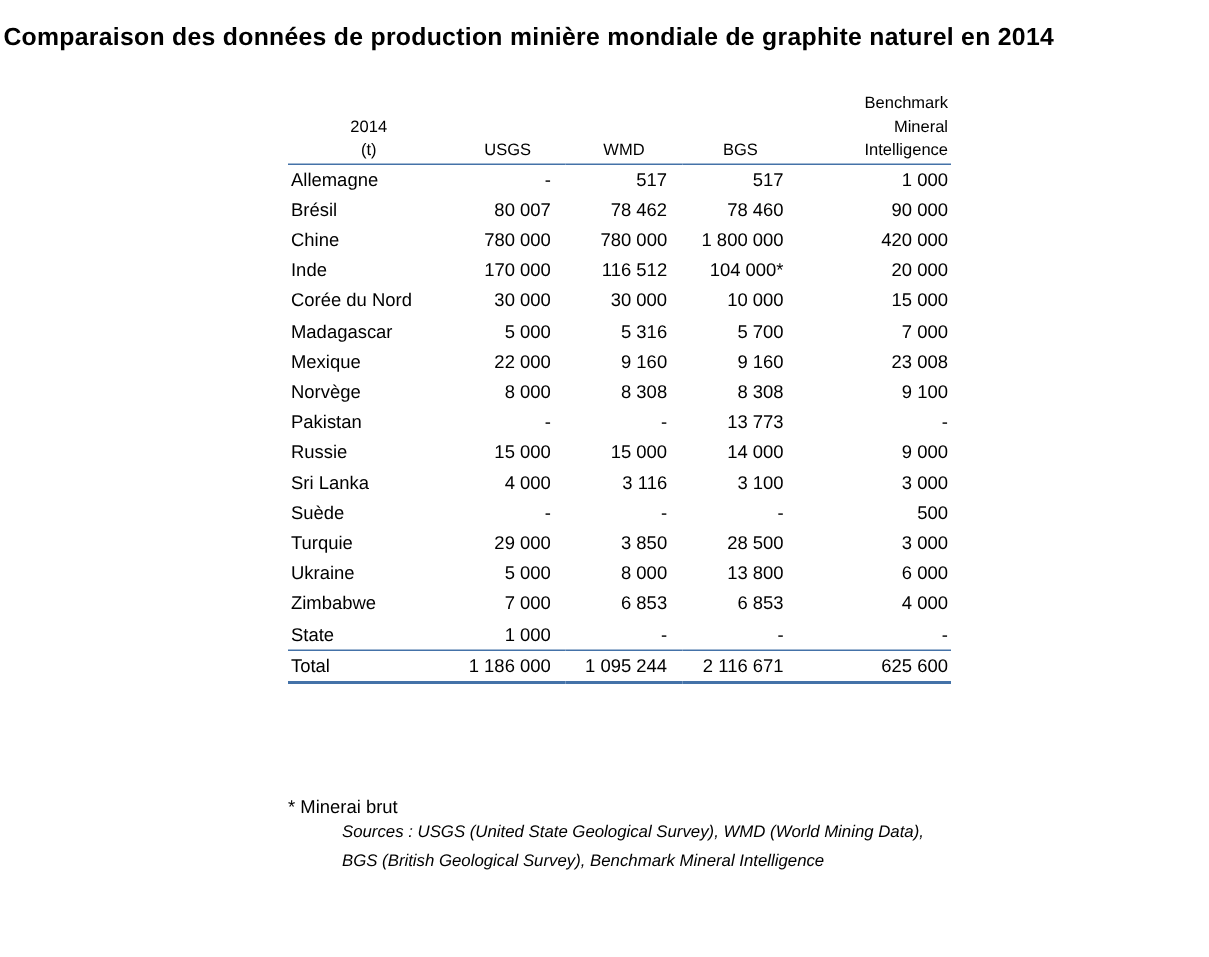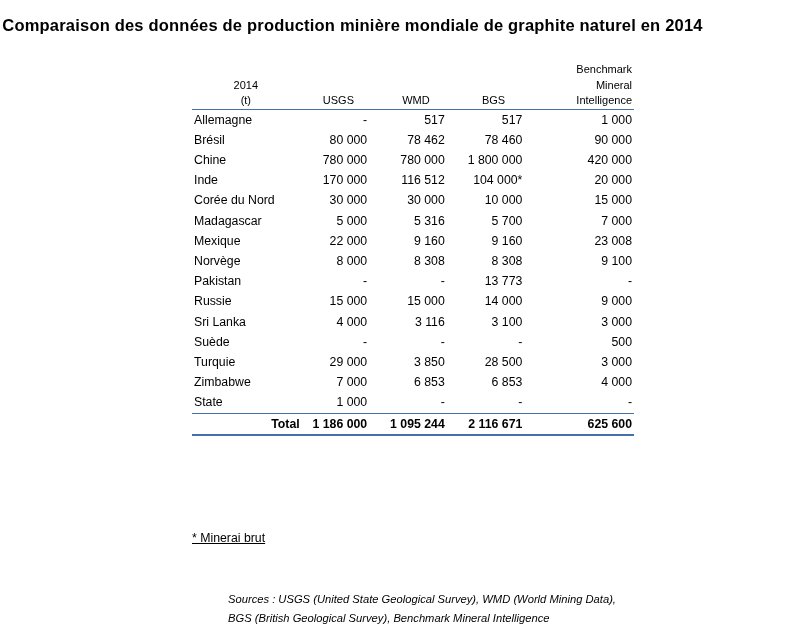--- a/index.html
+++ b/index.html
@@ -86,39 +86,37 @@
   }
   tbody td.c-val {
     text-align: right;
     padding-right: 10px;
   }
   tbody td.c-bench {
     text-align: right;
     padding-right: 2px;
   }
   tbody tr.total-row td {
-    font-weight: bold;
+    font-weight: normal;
     border-top: 1.1px solid #4472a8;
     border-bottom: 2.2px solid #4472a8;
-    text-align: right;
   }
   tbody tr.last-data td {
     
   }
   .footnote {
     position: absolute;
     top: 531px;
     left: 192px;
     font-size: 12.3px;
     color: #000000;
-    text-decoration: underline;
   }
   .sources {
     position: absolute;
-    top: 590px;
+    top: 546px;
     left: 228px;
     width: 400px;
     font-size: 11.2px;
     font-style: italic;
     line-height: 19px;
     color: #000000;
   }
 </style>
 </head>
 <body>
@@ -148,21 +146,21 @@
       <tbody id="table-body">
           <tr>
             <td class="c-name">Allemagne</td>
             <td class="c-val">-</td>
             <td class="c-val">517</td>
             <td class="c-val">517</td>
             <td class="c-bench">1 000</td>
           </tr>
           <tr>
             <td class="c-name">Brésil</td>
-            <td class="c-val">80 000</td>
+            <td class="c-val">80 007</td>
             <td class="c-val">78 462</td>
             <td class="c-val">78 460</td>
             <td class="c-bench">90 000</td>
           </tr>
           <tr>
             <td class="c-name">Chine</td>
             <td class="c-val">780 000</td>
             <td class="c-val">780 000</td>
             <td class="c-val">1 800 000</td>
             <td class="c-bench">420 000</td>
@@ -229,20 +227,27 @@
             <td class="c-val">-</td>
             <td class="c-val">-</td>
             <td class="c-bench">500</td>
           </tr>
           <tr>
             <td class="c-name">Turquie</td>
             <td class="c-val">29 000</td>
             <td class="c-val">3 850</td>
             <td class="c-val">28 500</td>
             <td class="c-bench">3 000</td>
+          </tr>
+          <tr>
+            <td class="c-name">Ukraine</td>
+            <td class="c-val">5 000</td>
+            <td class="c-val">8 000</td>
+            <td class="c-val">13 800</td>
+            <td class="c-bench">6 000</td>
           </tr>
           <tr>
             <td class="c-name">Zimbabwe</td>
             <td class="c-val">7 000</td>
             <td class="c-val">6 853</td>
             <td class="c-val">6 853</td>
             <td class="c-bench">4 000</td>
           </tr>
           <tr class="last-data">
             <td class="c-name">State</td>

